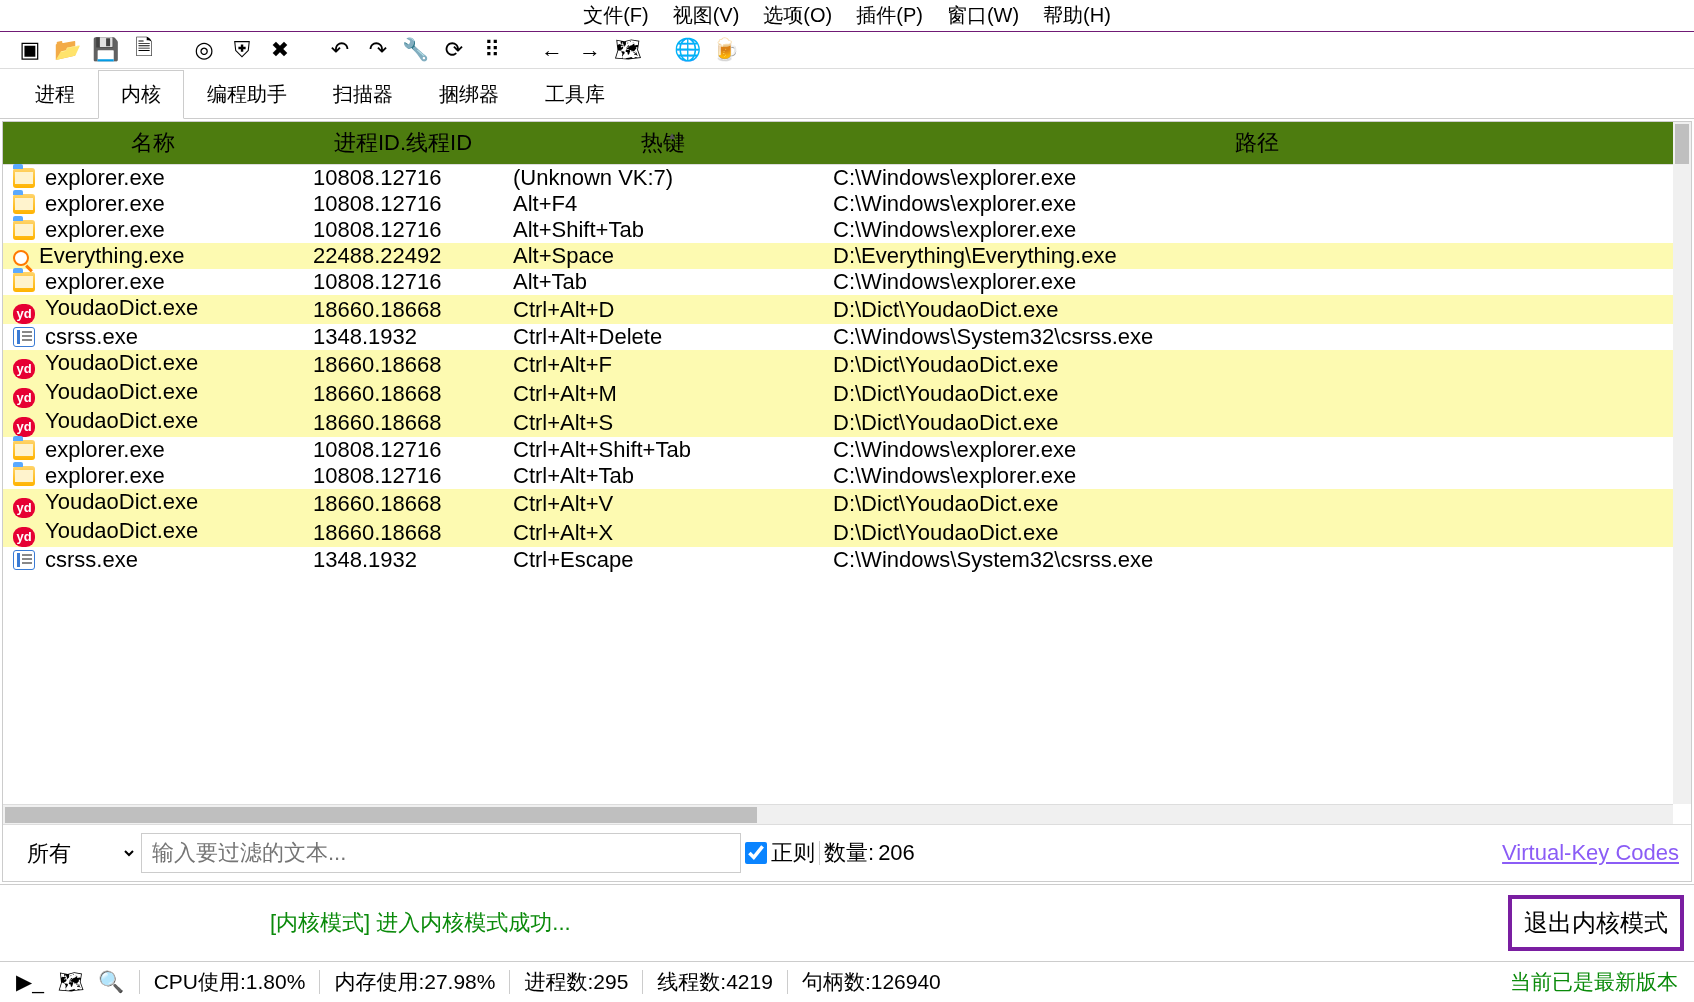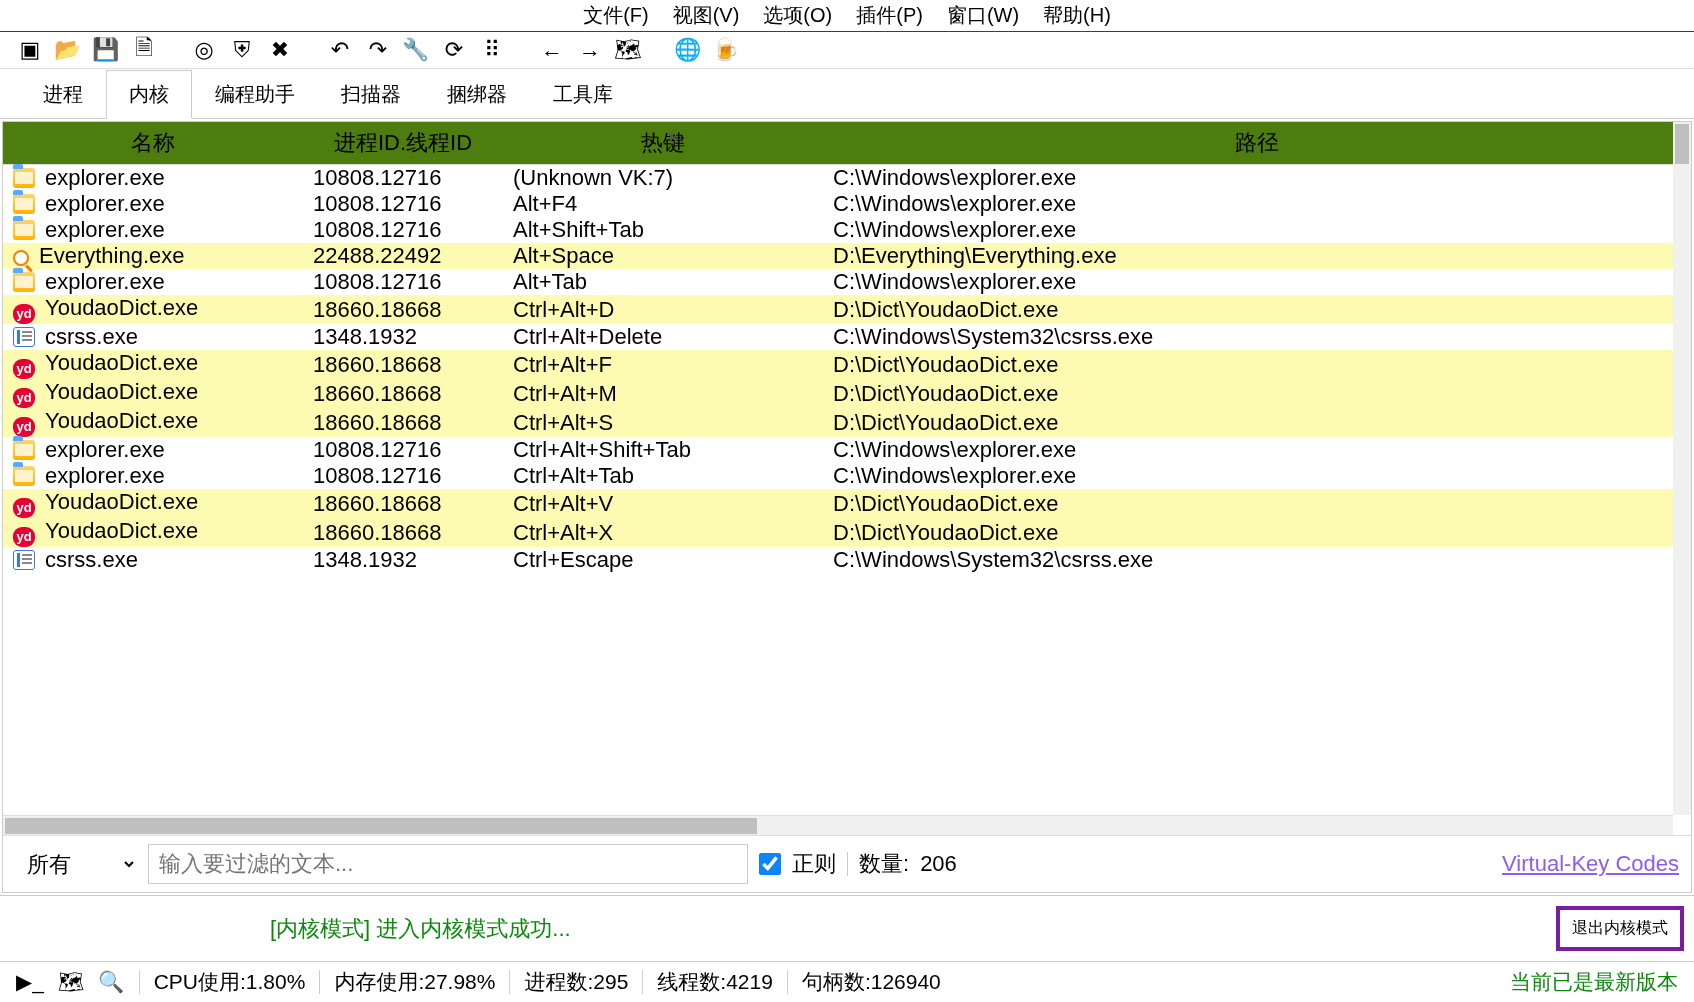--- a/index.html
+++ b/index.html
@@ -1,21 +1,21 @@
 <!DOCTYPE html>
 <html><head>
 <meta charset="utf-8">
 <style>
 * { box-sizing: border-box; margin: 0; padding: 0; }
 body { font-family: "Microsoft YaHei", sans-serif; font-size: 20px; background: #fff; color: #000; width: 1694px; height: 1002px; overflow: hidden; display: flex; flex-direction: column; }
 .menubar { display: flex; gap: 24px; padding: 2px 16px; border-bottom: 1px solid #701a75; justify-content: center; }
 .menubar span { cursor: default; }
 .toolbar { display: flex; align-items: center; gap: 10px; padding: 4px 16px; border-bottom: 1px solid #ddd; }
 .toolbar .tb { width: 28px; height: 28px; display: inline-flex; align-items: center; justify-content: center; font-size: 22px; color: #000; }
-.tabs { display: flex; padding-left: 20px; border-bottom: 1px solid #ccc; }
+.tabs { display: flex; padding-left: 12px; border-bottom: 1px solid #ccc; }
 .tab { padding: 10px 22px; border: 1px solid transparent; position: relative; top: 1px; }
 .tab.active { border: 1px solid #ccc; border-bottom: 1px solid #fff; background: #fff; }
 .main { display: flex; flex: 1; min-height: 0; border: 1px solid #ccc; margin: 2px; }
 .sidebar { width: 240px; display: flex; flex-direction: column; border-right: 1px solid #ccc; background: #fafafa; }
 .sidebar .sb-item { padding: 14px 0; text-align: center; font-size: 24px; border-bottom: 1px solid #ddd; background: #f8f8f8; }
 .sidebar .sb-item.active { background: #fff; color: #0066cc; font-weight: 500; }
 .sidebar .sb-expand { text-align: center; padding: 8px 0; border-bottom: 1px solid #ddd; background:#eef4fa;}
 .content { flex: 1; display: flex; flex-direction: column; min-width: 0; }
 .table-wrap { flex: 1; overflow: hidden; position: relative; }
 .table { width: 100%; border-collapse: collapse; font-size: 22px; }
@@ -28,28 +28,28 @@
 .ico.folder::before { content:""; position:absolute; left:2px; top:4px; width:18px; height:12px; background:#fff3cd;}
 .ico.folder::after { content:""; position:absolute; left:0; top:-4px; width:10px; height:5px; background:#5aa9ff; border-radius:2px 2px 0 0;}
 .ico.mag { background:#fff; border:2px solid #ff7a00; border-radius:50%; width:16px;height:16px; position:relative;}
 .ico.mag::after{content:"";position:absolute;right:-6px;bottom:-6px;width:8px;height:3px;background:#ff7a00;transform:rotate(45deg);}
 .ico.yd { background:#e60033; color:#fff; font-size:13px; font-weight:bold; text-align:center; line-height:20px;border-radius:9px; }
 .ico.sys { background:#fff; border:1px solid #3a7bd5; position:relative;}
 .ico.sys::before{content:"";position:absolute;left:3px;top:2px;width:3px;height:14px;background:#3a7bd5;}
 .ico.sys::after{content:"";position:absolute;left:8px;top:3px;width:10px;height:2px;background:#888;box-shadow:0 4px 0 #888,0 8px 0 #888;}
 .hscroll { height: 20px; background: #f0f0f0; border-top:1px solid #ddd; display:flex; align-items:center;}
 .hscroll .thumb { height: 16px; background: #bfbfbf; margin-left: 2px; width: 45%; }
-.filterbar { display: flex; align-items: center; gap: 11px; padding: 8px 12px; border-top: 1px solid #ddd; font-size: 22px;}
+.filterbar { display: flex; align-items: center; gap: 4px; padding: 8px 12px; border-top: 1px solid #ddd; font-size: 22px;}
 .filterbar select { font-size: 22px; padding: 4px 50px 4px 8px; border: none; background:#fff;}
 .filterbar input[type=text] { flex: 0 0 600px; font-size: 22px; padding: 6px 10px; border: 1px solid #ccc; }
 .chk { width: 22px; height: 22px; accent-color: #0a84ff;}
 .vk-link { color: #8b5cf6; text-decoration: underline; margin-left:auto;}
 .statusbar { display: flex; align-items: center; padding: 10px 10px; border-top: 1px solid #ccc; }
 .statusbar .kmsg { color: #0a8a0a; margin-left: 260px; font-size:22px;}
-.statusbar .exitbtn { margin-left: auto; border: 4px solid #7a1ea1; padding: 8px 12px; font-size: 16px; background:#fff;}
+.statusbar .exitbtn { margin-left: auto; border: 4px solid #7a1ea1; padding: 8px 12px; font-size: 24px; background:#fff;}
 .bottombar { display: flex; align-items: center; gap: 14px; padding: 6px 16px; border-top: 1px solid #ccc; font-size: 21px;}
 .bottombar .sep { width:1px; height:24px; background:#ccc;}
 .version { color: #0a8a0a; margin-left: auto; }
 .vscroll { position: absolute; right: 0; top: 0; bottom: 20px; width: 18px; background: #f0f0f0;}
 .vscroll .vthumb { width: 14px; height: 40px; background: #bfbfbf; margin: 2px auto 0;}
 .col-name{width:300px;} .col-pid{width:200px;} .col-hk{width:320px;}
 </style>
 </head>
 <body>
 

